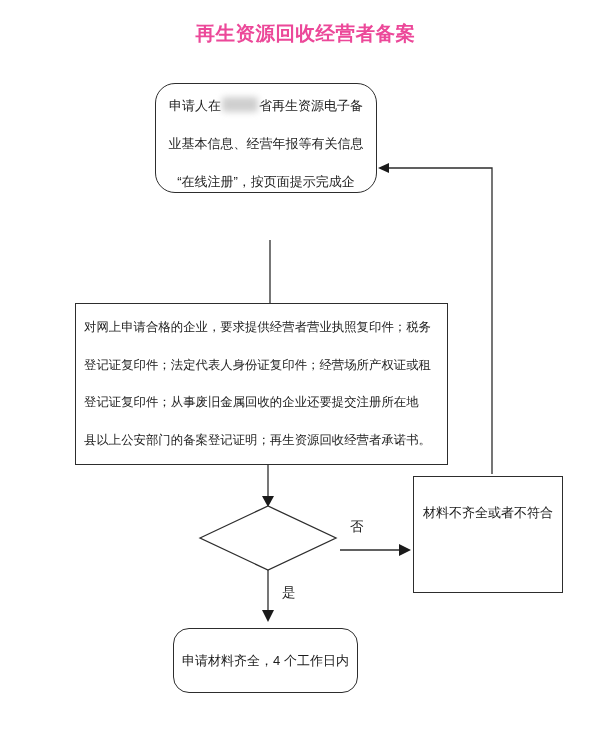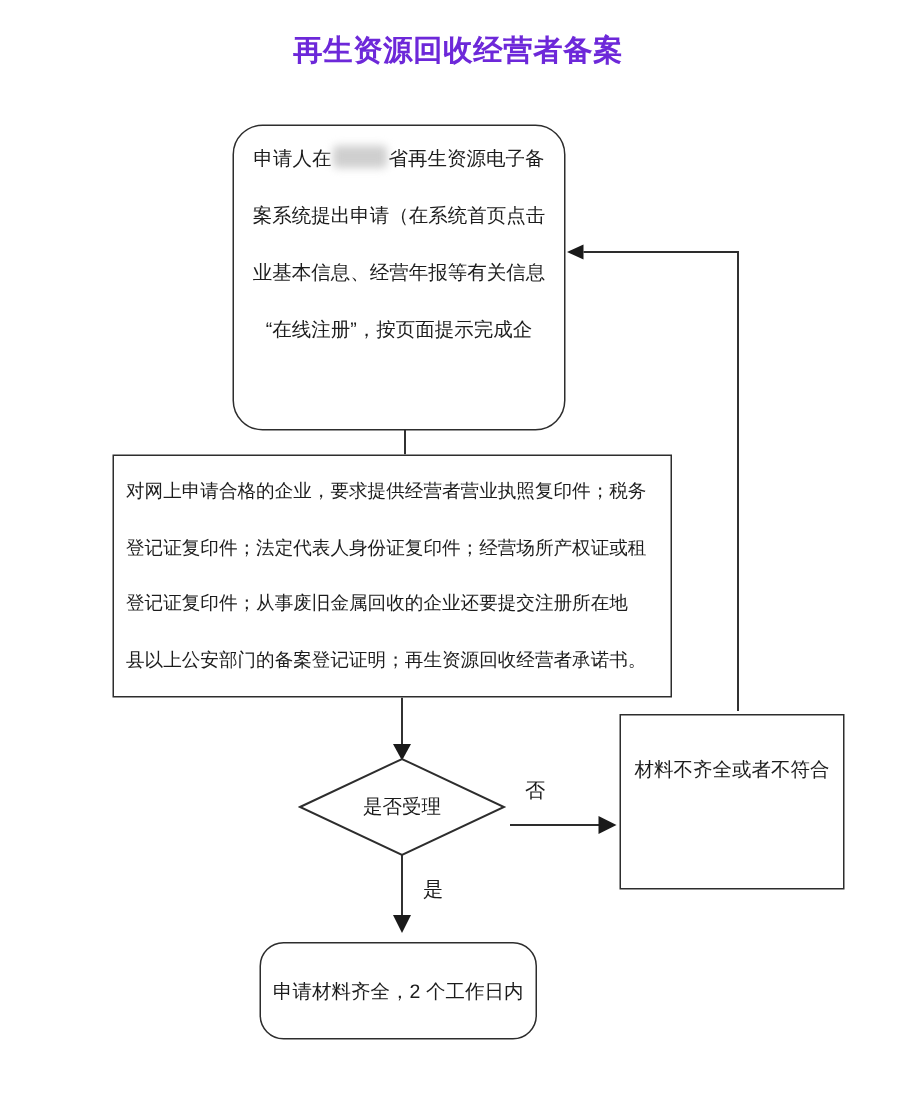--- a/index.html
+++ b/index.html
@@ -14,35 +14,35 @@
   }
   .page-title {
     position: absolute;
     top: 20px; left: 0;
     width: 611px;
     margin: 0;
     text-align: center;
     font-size: 19.5px;
     font-weight: 700;
     letter-spacing: 0.5px;
-    color: #6d28d9;
+    color: #ec4899;
   }
   .connector-layer {
     position: absolute;
     top: 0; left: 0;
     width: 611px; height: 739px;
   }
   .box {
     position: absolute;
     box-sizing: border-box;
     border: 1.3px solid #2d2d2d;
     background: #ffffff;
   }
   .rounded { border-radius: 20px; }
-  .node-apply   { left: 155px; top: 83px;  width: 222px; height: 204px; padding-top: 3px; }
+  .node-apply   { left: 155px; top: 83px;  width: 222px; height: 110px; padding-top: 3px; }
   .node-materials { left: 75px; top: 303px; width: 373px; height: 162px; padding: 5px 7px 16px 8px; }
   .node-reject  { left: 413px; top: 476px; width: 150px; height: 117px; padding-top: 17px; }
   .node-accept  {
     left: 173px; top: 628px; width: 185px; height: 65px;
     border-radius: 16px;
     display: flex; align-items: center; justify-content: center;
     font-size: 13px;
   }
   .ln {
     line-height: 38px;
@@ -102,38 +102,36 @@
 
     <line x1="268" y1="570" x2="268" y2="611"></line>
     <polygon points="262,610 274,610 268,622" fill="#1a1a1a" stroke="none"></polygon>
 
     <polyline points="492,474 492,168 389,168"></polyline>
     <polygon points="389,163 389,173 378,168" fill="#1a1a1a" stroke="none"></polygon>
   </svg>
 
   <div class="box rounded node-apply">
     <div class="ln"><span>申请人在</span><span class="redact"></span><span>省再生资源电子备</span></div>
-    <div class="ln">案系统提出申请（在系统首页点击</div>
     <div class="ln">业基本信息、经营年报等有关信息</div>
     <div class="ln">“在线注册”，按页面提示完成企</div>
   </div>
 
   <div class="box node-materials">
     <div class="ln">对网上申请合格的企业，要求提供经营者营业执照复印件；税务</div>
     <div class="ln">登记证复印件；法定代表人身份证复印件；经营场所产权证或租</div>
     <div class="ln">登记证复印件；从事废旧金属回收的企业还要提交注册所在地</div>
     <div class="ln">县以上公安部门的备案登记证明；再生资源回收经营者承诺书。</div>
   </div>
 
-  <div class="diamond-label">是否受理</div>
 
   <div class="edge-label edge-label-no">否</div>
   <div class="edge-label edge-label-yes">是</div>
 
   <div class="box node-reject">
     <div class="ln">材料不齐全或者不符合</div>
   </div>
 
   <div class="box node-accept">
-    <span>申请材料齐全，2 个工作日内</span>
+    <span>申请材料齐全，4 个工作日内</span>
   </div>
 
 </div>
 
 </body></html>

